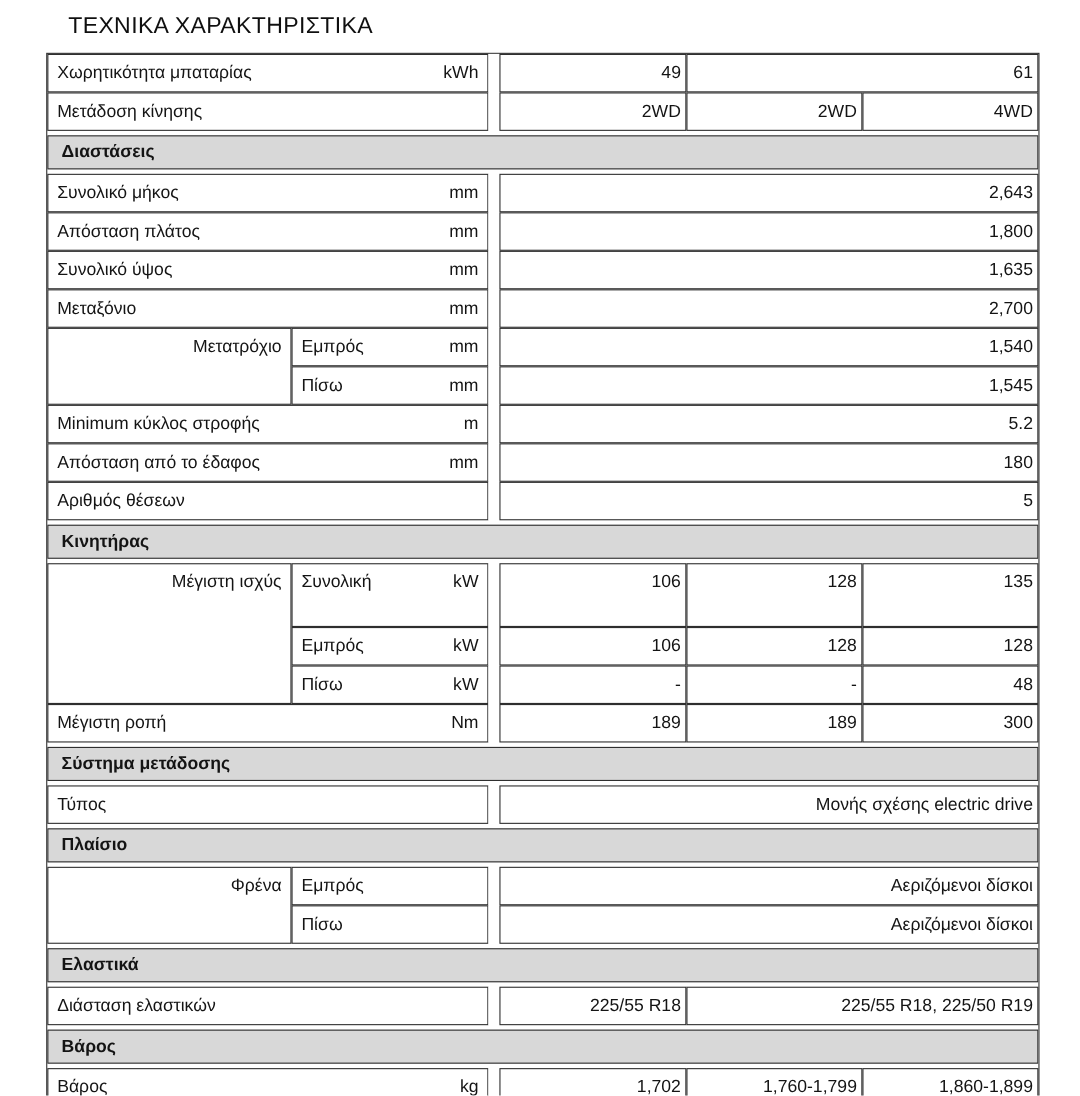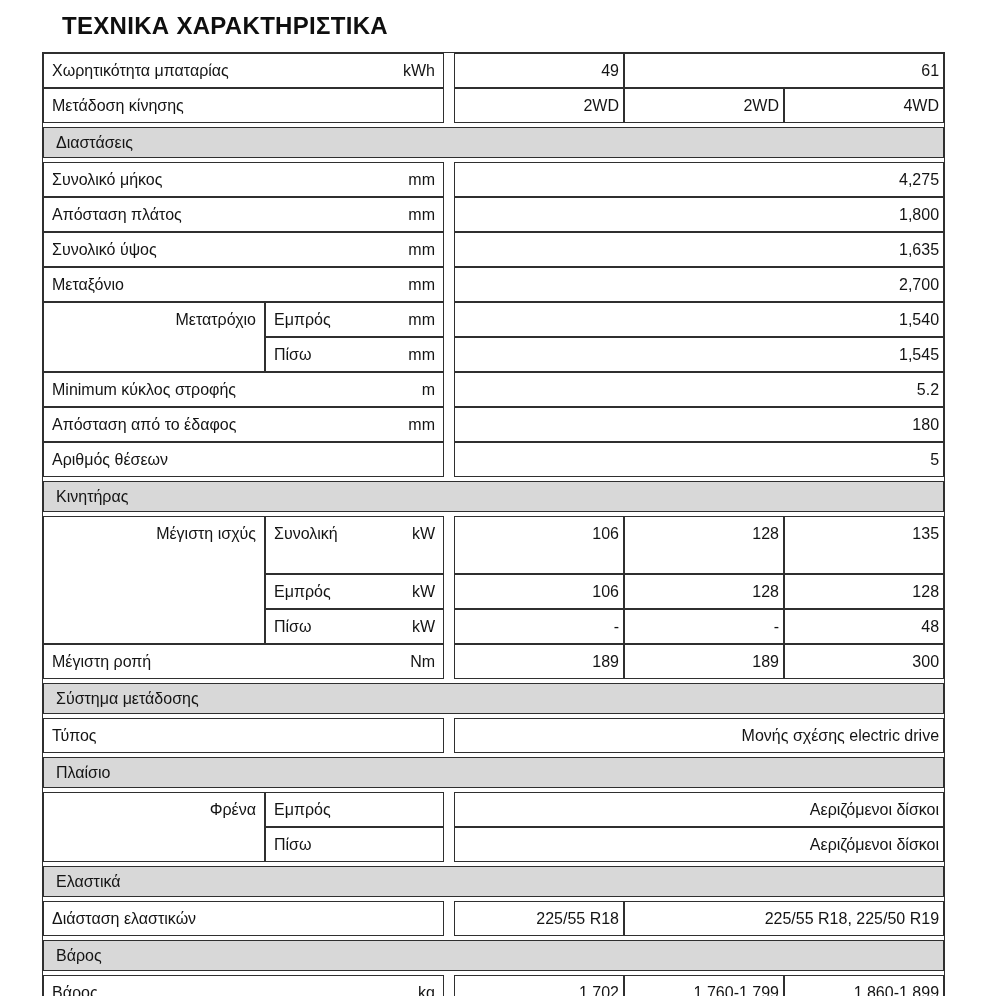--- a/index.html
+++ b/index.html
@@ -11,42 +11,42 @@
   *{box-sizing:border-box;}
   html,body{margin:0;padding:0;}
   body{
     width:982px;height:996px;
     background:var(--page-bg);
     color:var(--text);
     font-family:"Liberation Sans","DejaVu Sans",sans-serif;
   }
   .page{padding:10px 0 0 42px;}
   .title{
-    font-size:24px;font-weight:700;letter-spacing:.3px;
+    font-size:21px;font-weight:400;letter-spacing:.3px;
     margin:2px 16px 12px 20px;color:#0f0f0f;
   }
   table.spec{
     border-collapse:separate;border-spacing:0;table-layout:fixed;
     width:901px;border:1px solid var(--border);
     font-size:16px;
   }
   td{vertical-align:middle;overflow:hidden;}
   td.lbl,td.sub,td.val{
     border:1px solid var(--border);
     padding:4px 8px;line-height:25px;
   }
   td.lbl{}
   td.val{text-align:right;padding-left:4px;padding-right:4px;}
   td.rowspan-label{vertical-align:top;text-align:right;}
   .lr{display:flex;justify-content:space-between;align-items:baseline;gap:6px;}
   .unit{white-space:nowrap;text-align:center;}
   tr.section-row td{
     border:1px solid var(--border);
     background:var(--section-bg);
-    font-weight:400;
+    font-weight:700;
     padding:3px 8px 3px 12px;line-height:23px;margin-left:44px;
   }
   tr.vgap td{height:4px;padding:0;border:none;line-height:0;font-size:0;}
   td.gapcell{border:none;padding:0;background:var(--page-bg);}
   tr.tall td{vertical-align:top;height:58px;}
 </style>
 </head>
 <body>
 
 <div class="page">
@@ -98,21 +98,21 @@
         </tr>
 
       <tr>
         <td class="lbl" colspan="2">
           <div class="lr">
             <span>Συνολικό μήκος</span>
             <span class="unit">mm</span>
           </div>
         </td>
         <td class="gapcell"></td>
-        <td class="val" colspan="3">4,275</td>
+        <td class="val" colspan="3">2,643</td>
       </tr>
 
       <tr>
         <td class="lbl" colspan="2">
           <div class="lr">
             <span>Απόσταση πλάτος</span>
             <span class="unit">mm</span>
           </div>
         </td>
         <td class="gapcell"></td>

